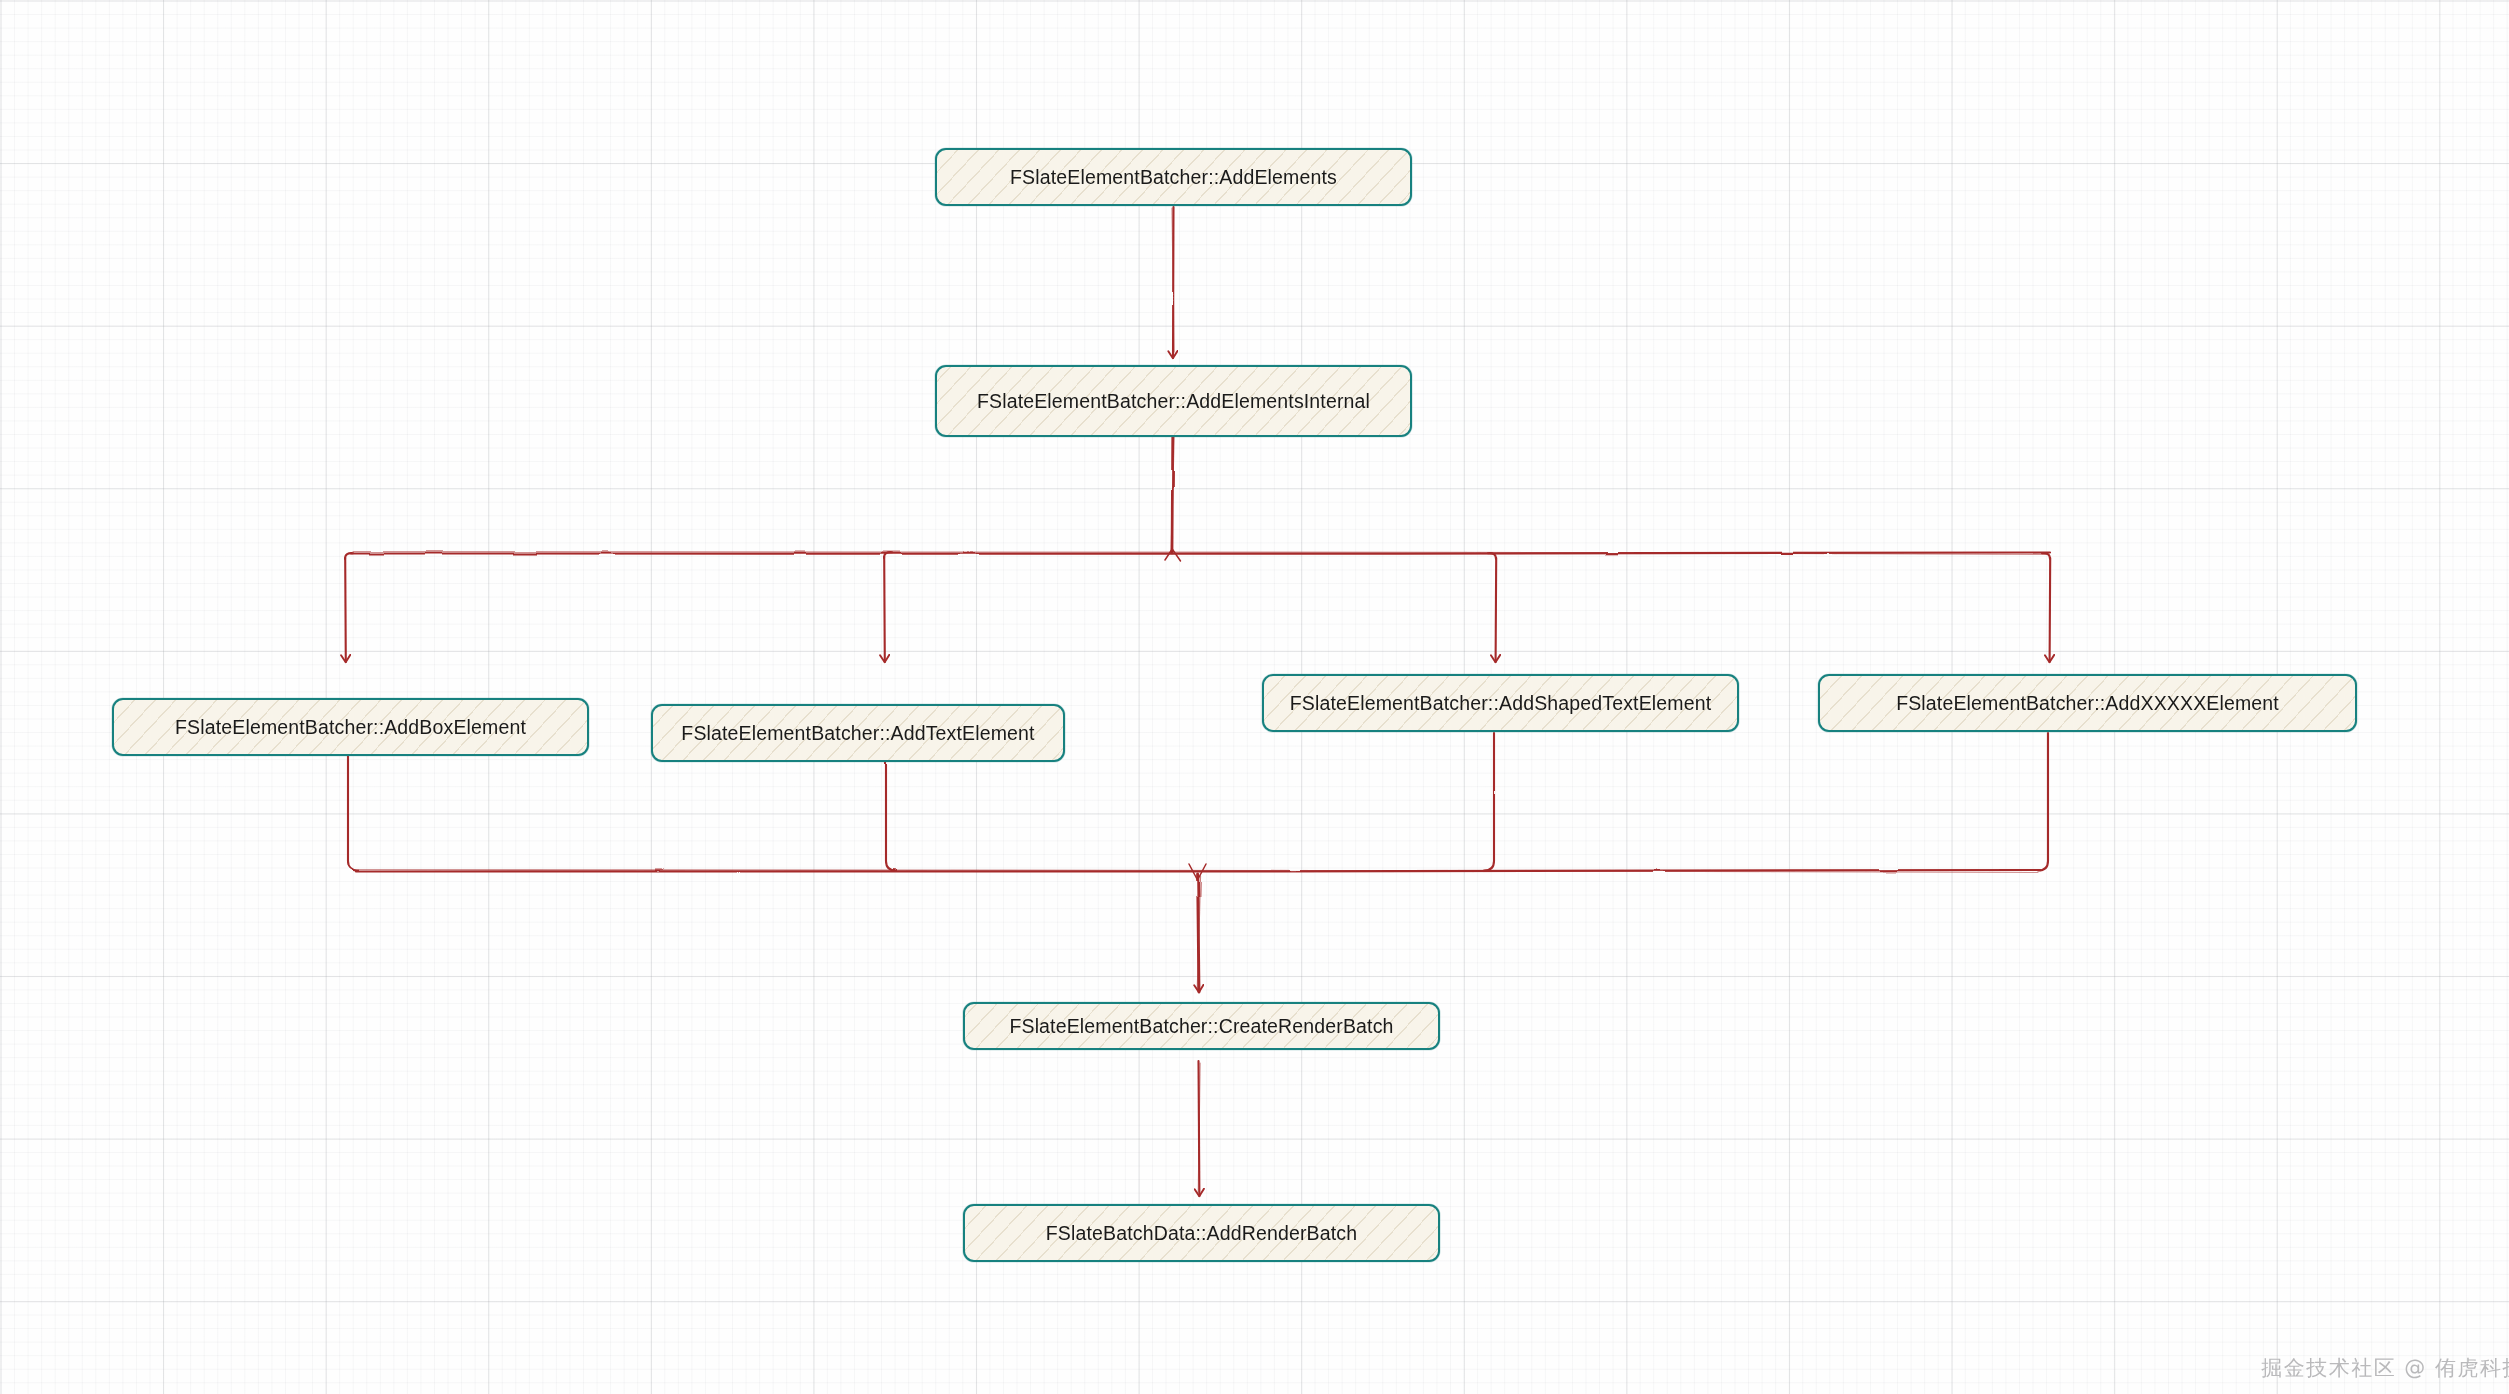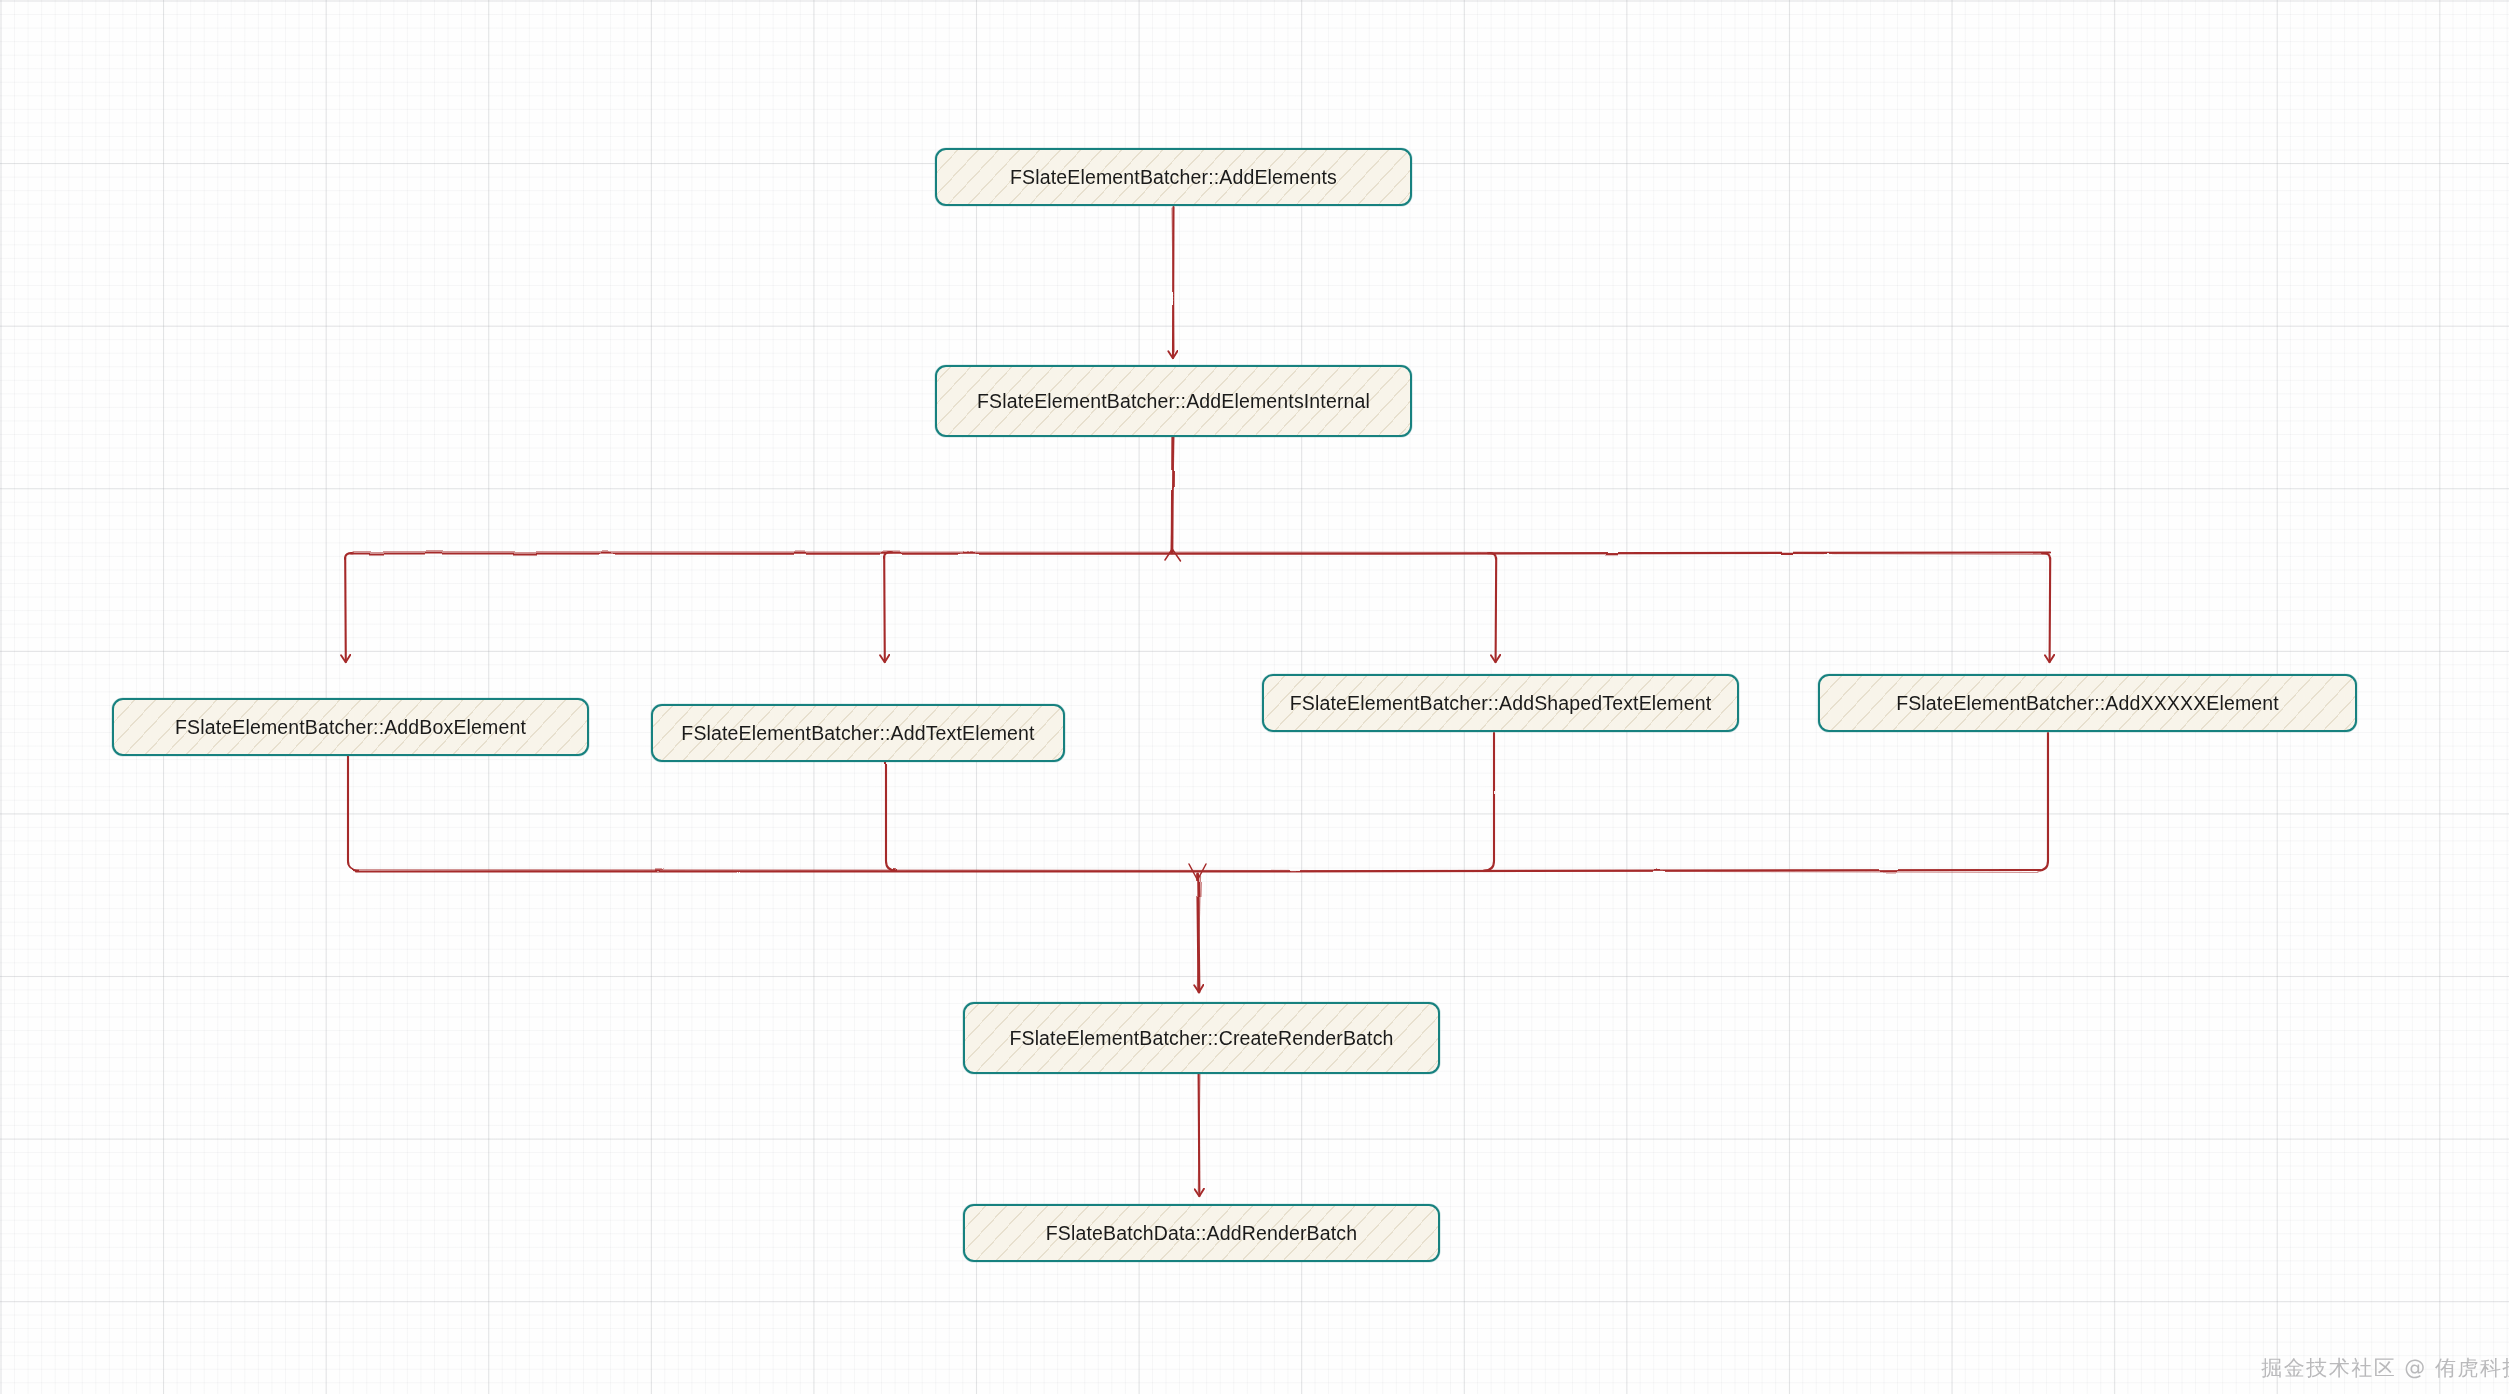--- a/index.html
+++ b/index.html
@@ -152,21 +152,21 @@
   </div>
 
   <div class="node" style="left:1262px; top:674px; width:477px; height:58px;">
     <span class="node-label">FSlateElementBatcher::AddShapedTextElement</span>
   </div>
 
   <div class="node" style="left:1818px; top:674px; width:539px; height:58px;">
     <span class="node-label">FSlateElementBatcher::AddXXXXXElement</span>
   </div>
 
-  <div class="node" style="left:963px; top:1002px; width:477px; height:72px;">
+  <div class="node" style="left:963px; top:1002px; width:477px; height:48px;">
     <span class="node-label">FSlateElementBatcher::CreateRenderBatch</span>
   </div>
 
   <div class="node" style="left:963px; top:1204px; width:477px; height:58px;">
     <span class="node-label">FSlateBatchData::AddRenderBatch</span>
   </div>
 
   <div class="watermark">掘金技术社区 @ 侑虎科技</div>
 
 </div>

